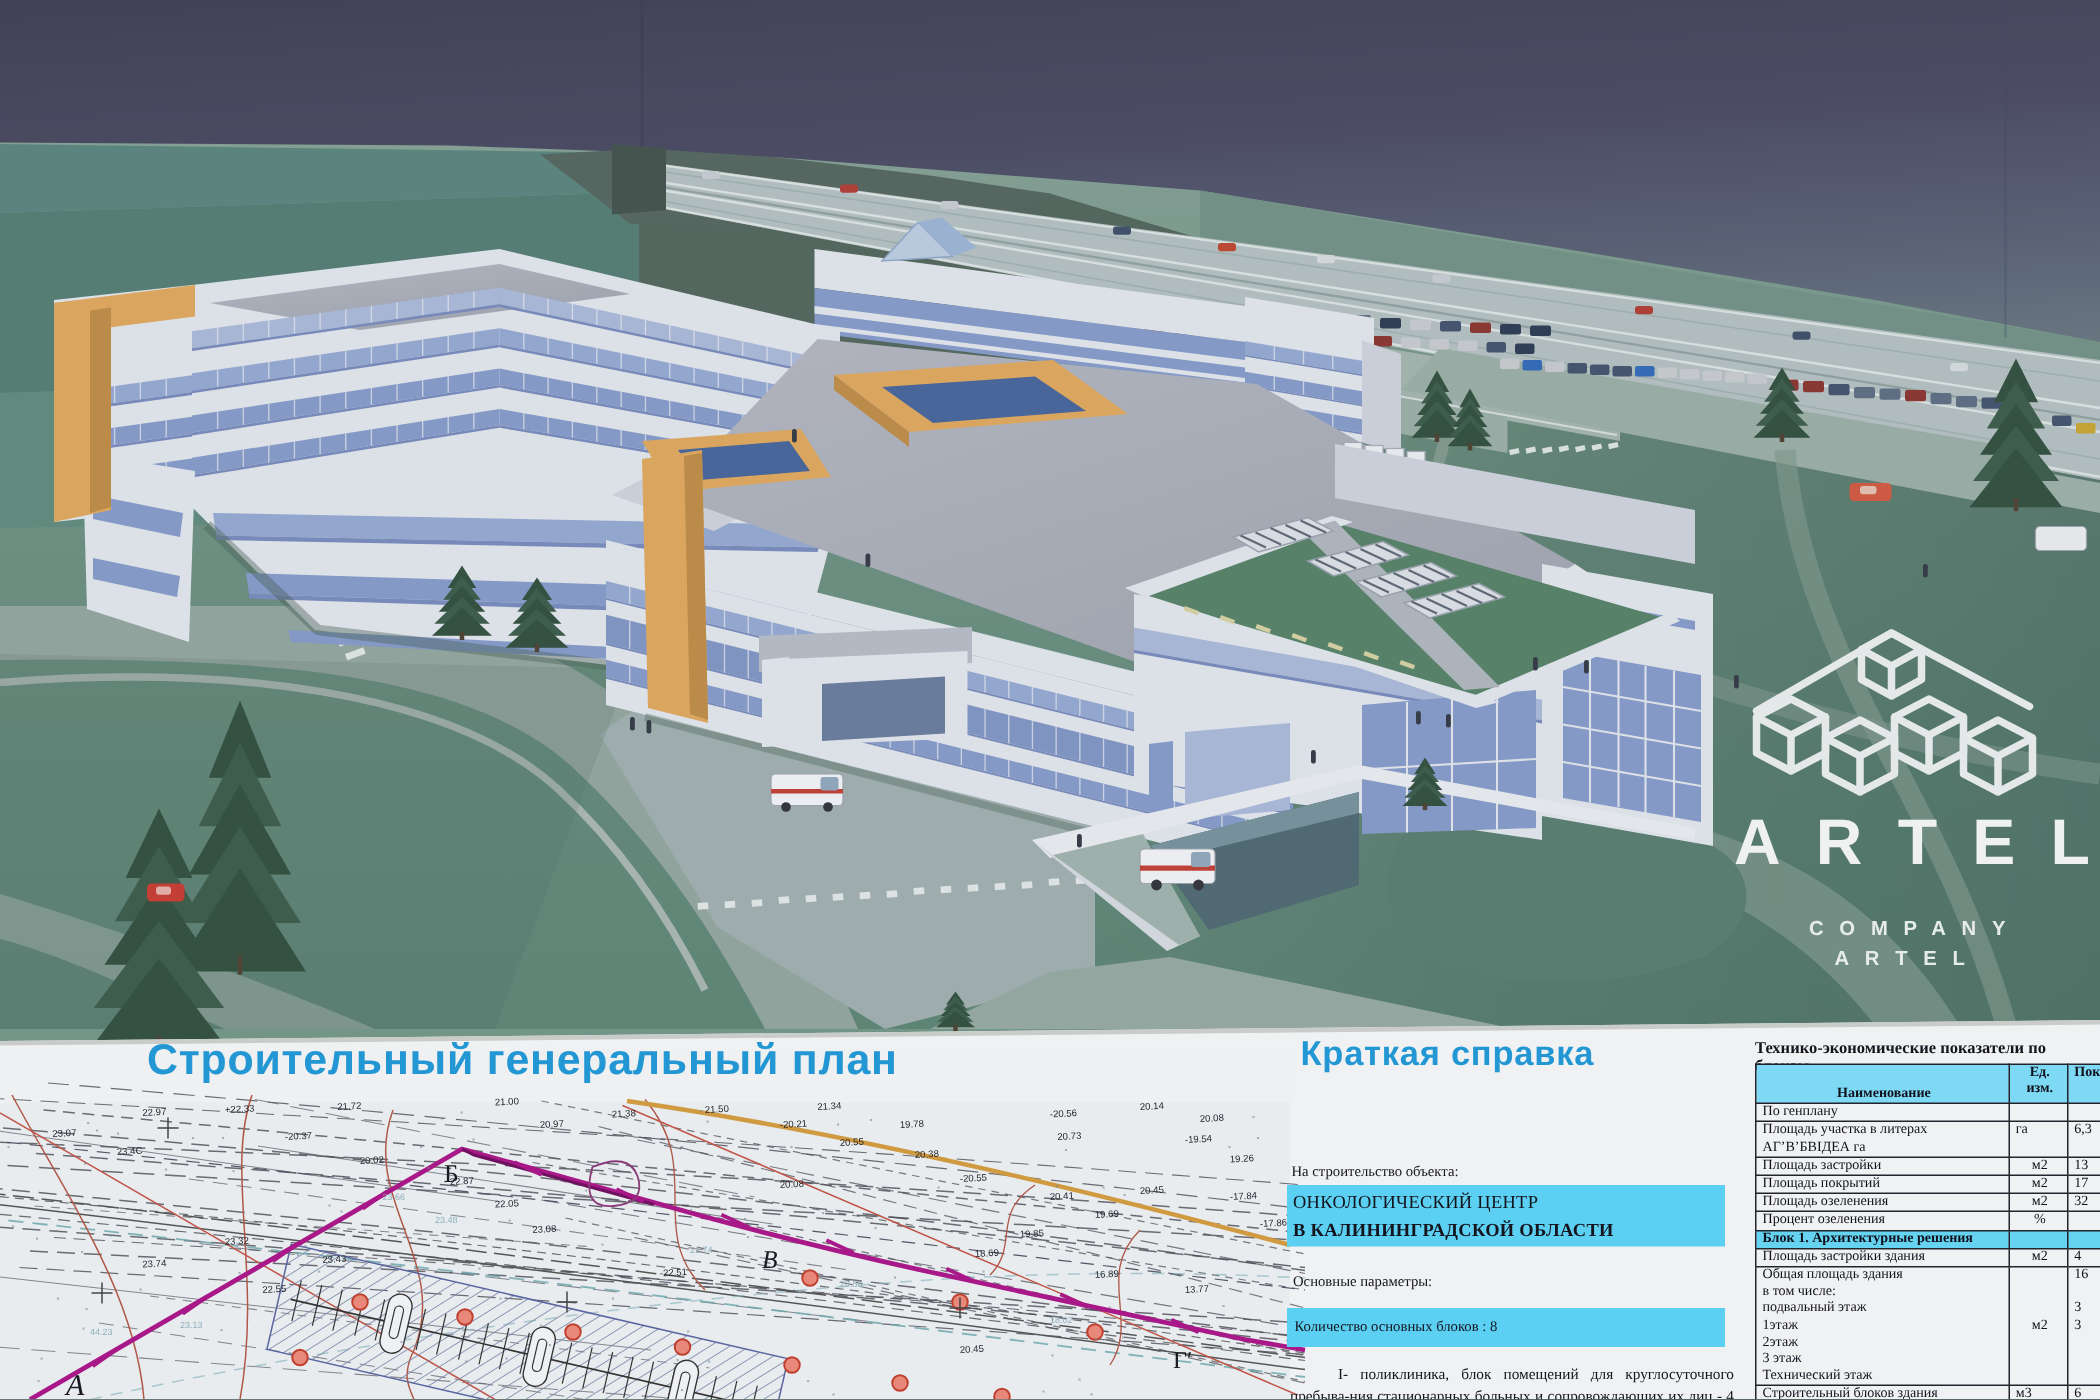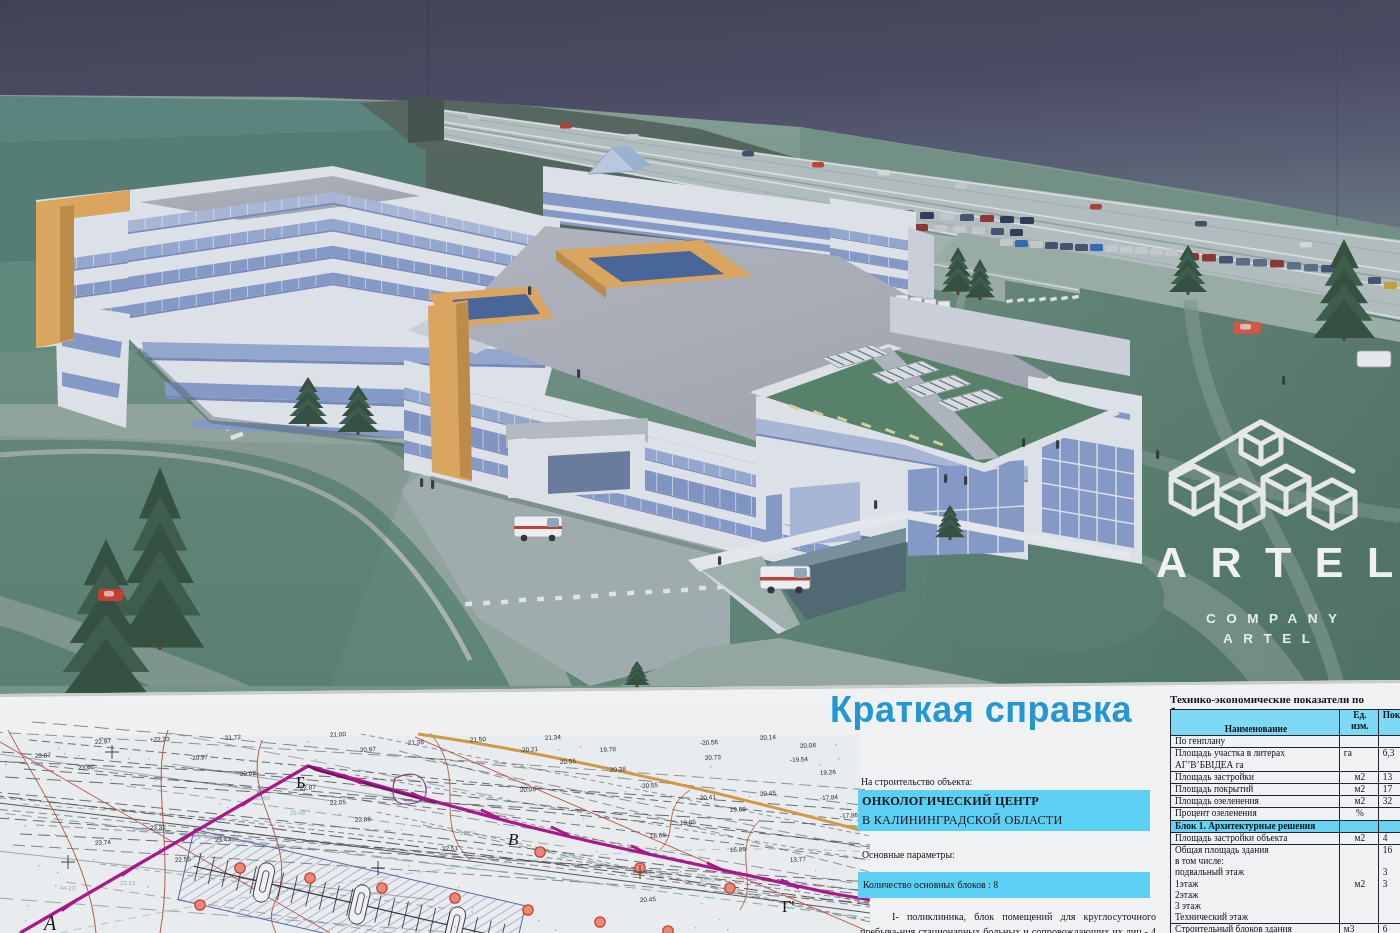--- a/index.html
+++ b/index.html
@@ -780,28 +780,29 @@
 <text x="296" y="788" font-size="17" fill="#1a1a22" font-family="Liberation Serif, serif">Б</text>
 <text x="508" y="845" font-size="17" fill="#1a1a22" font-family="Liberation Serif, serif" font-style="italic">В</text>
 <text x="44" y="930" font-size="20" fill="#1a1a22" font-family="Liberation Serif, serif" font-style="italic">А</text>
 <text x="782" y="912" font-size="16" fill="#1a1a22" font-family="Liberation Serif, serif">Г′</text>
 </svg>
 
 <div class="abs" style="left:1156px;top:538px;width:280px;color:#eef1f0;font-weight:bold;font-size:43px;letter-spacing:23.5px;font-family:'Liberation Sans',sans-serif;">ARTEL</div>
 
 <div class="abs" style="left:1206px;top:609px;width:200px;color:#e6ecea;font-weight:bold;font-size:13.5px;letter-spacing:10.5px;line-height:20px;font-family:'Liberation Sans',sans-serif;">COMPANY<br><span style="margin-left:17px">ARTEL</span></div>
 
-
-<div class="abs blue-title" style="left:830px;top:689px;font-size:36px;text-align:right;">Краткая справка</div>
+<div class="abs blue-title" style="left:98px;top:691px;font-size:28.6px;">Строительный генеральный план</div>
+
+<div class="abs blue-title" style="left:867px;top:689px;font-size:23px;text-align:right;">Краткая справка</div>
 
 <div class="abs serif" style="left:861px;top:776px;font-size:9.8px;">На строительство объекта:</div>
 
 <div class="abs cy" style="left:858px;top:790px;width:292px;height:41px;"></div>
-<div class="abs serif" style="left:862px;top:794px;font-size:12.3px;font-weight:bold;letter-spacing:0.2px;text-align:right;">ОНКОЛОГИЧЕСКИЙ ЦЕНТР</div>
-<div class="abs serif" style="left:862px;top:813px;font-size:12.3px;font-weight:normal;letter-spacing:0.2px;">В  КАЛИНИНГРАДСКОЙ  ОБЛАСТИ</div>
+<div class="abs serif" style="left:862px;top:794px;font-size:12.3px;font-weight:normal;letter-spacing:0.2px;text-align:right;">ОНКОЛОГИЧЕСКИЙ ЦЕНТР</div>
+<div class="abs serif" style="left:862px;top:813px;font-size:12.3px;font-weight:bold;letter-spacing:0.2px;">В  КАЛИНИНГРАДСКОЙ  ОБЛАСТИ</div>
 
 <div class="abs serif" style="left:862px;top:849px;font-size:9.8px;">Основные параметры:</div>
 
 <div class="abs cy" style="left:858px;top:872px;width:292px;height:26px;"></div>
 <div class="abs serif" style="left:863px;top:879px;font-size:9.8px;">Количество основных блоков :  8</div>
 
 <div class="abs serif" style="left:860px;top:909px;width:296px;font-size:10.2px;line-height:15px;text-align:justify;"><span style="margin-left:32px">І-</span> поликлиника, блок помещений для круглосуточного пребыва-ния стационарных больных и сопровождающих их лиц - 4 этажа</div>
 
 <div class="abs serif" style="left:1170px;top:693px;font-size:11px;font-weight:bold;">Технико-экономические показатели по блокам</div>
 
@@ -841,21 +842,21 @@
           <td>Процент озеленения</td>
           <td style="text-align:center;">%</td>
           <td></td>
         </tr>
 <tr style="background:#66d3f1;">
           <td style="font-weight:bold;">Блок 1. Архитектурные решения</td>
           <td></td>
           <td></td>
         </tr>
 <tr>
-          <td>Площадь застройки объекта</td>
+          <td>Площадь застройки здания</td>
           <td style="text-align:center;">м2</td>
           <td>4</td>
         </tr>
 <tr>
           <td>Общая площадь здания<br>в том числе:<br>подвальный этаж<br>1этаж<br>2этаж<br>3 этаж<br>Технический этаж</td>
           <td style="text-align:center;vertical-align:middle;">м2</td>
           <td>16<br><br>3<br>3<br><br><br></td>
         </tr>
 <tr>
           <td>Строительный блоков здания</td>

